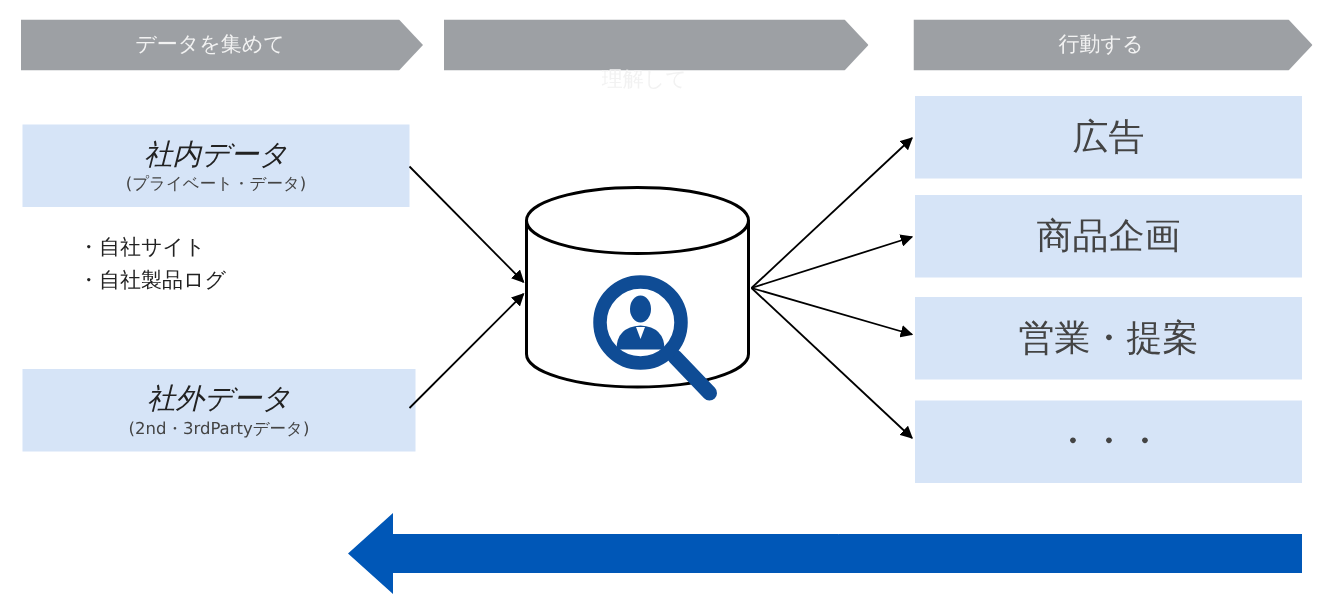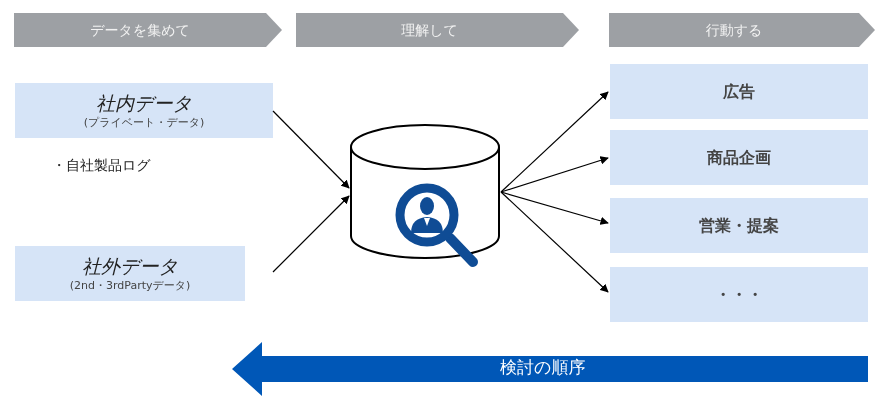--- a/index.html
+++ b/index.html
@@ -7,56 +7,57 @@
          font-family: "DejaVu Sans", "Liberation Sans", sans-serif; }
   .chev { position: absolute; top: 13px; height: 34px; }
   .chev svg { position: absolute; left: 0; top: 0; }
   .chev span { position: absolute; left: 0; top: 0; height: 34px; line-height: 34px;
                text-align: center; color: #f2f2f2; font-size: 14px; }
   .box { position: absolute; background: #d6e4f7; text-align: center; color: #333; }
   .src-title { font-size: 19px; color: #222; margin-top: 8px; line-height: 24px; font-style: italic; }
   .src-sub { font-size: 11px; color: #444; line-height: 16px; }
   .bullets { position: absolute; left: 52px; top: 154px; font-size: 14px; color: #222; line-height: 22px; }
   .bullets div::before { content: "・"; }
-  .dest { left: 610px; width: 258px; height: 55px; line-height: 55px; font-size: 16px; color: #444; font-weight: bold; }
-  .arrow-label { position: absolute; left: 500px; top: 356px; color: #fff; font-size: 17px; }
+  .dest { left: 610px; width: 258px; height: 55px; line-height: 55px; font-size: 24px; color: #444; }
+  .arrow-label { position: absolute; left: 500px; top: 336px; color: #fff; font-size: 17px; }
   svg.overlay { position: absolute; left: 0; top: 0; }
 </style>
 </head>
 <body>
 
 <div class="chev" style="left:14px;width:268px;">
   <svg width="268" height="34">
       <polygon points="0,0 252,0 268,17 252,34 0,34" fill="#9da0a4"></polygon>
     </svg>
   <span style="width:252px;">データを集めて</span>
 </div>
 <div class="chev" style="left:296px;width:283px;">
   <svg width="283" height="34">
       <polygon points="0,0 267,0 283,17 267,34 0,34" fill="#9da0a4"></polygon>
     </svg>
-  <span style="width:267px;">理解して</span>
+  <span style="width:267px;margin-top:23px;">理解して</span>
 </div>
 <div class="chev" style="left:609px;width:266px;padding-left:12px;">
   <svg width="266" height="34">
       <polygon points="0,0 250,0 266,17 250,34 0,34" fill="#9da0a4"></polygon>
     </svg>
   <span style="width:250px;">行動する</span>
 </div>
 
 <div class="box" style="left:15px;top:83px;width:258px;height:55px;">
   <div class="src-title">社内データ</div>
   <div class="src-sub">(プライベート・データ)</div>
 </div>
 
 <div class="bullets">
+  <div>自社サイト</div>
   <div>自社製品ログ</div>
 </div>
 
-<div class="box" style="left:15px;top:246px;width:230px;height:55px;">
+<div class="box" style="left:15px;top:246px;width:262px;height:55px;">
   <div class="src-title">社外データ</div>
   <div class="src-sub">(2nd・3rdPartyデータ)</div>
 </div>
 
 <div class="box dest" style="top:64px;">広告</div>
 <div class="box dest" style="top:130px;">商品企画</div>
 <div class="box dest" style="top:198px;">営業・提案</div>
 <div class="box dest" style="top:267px;">・・・</div>
 
 <svg class="overlay" width="884" height="404">

